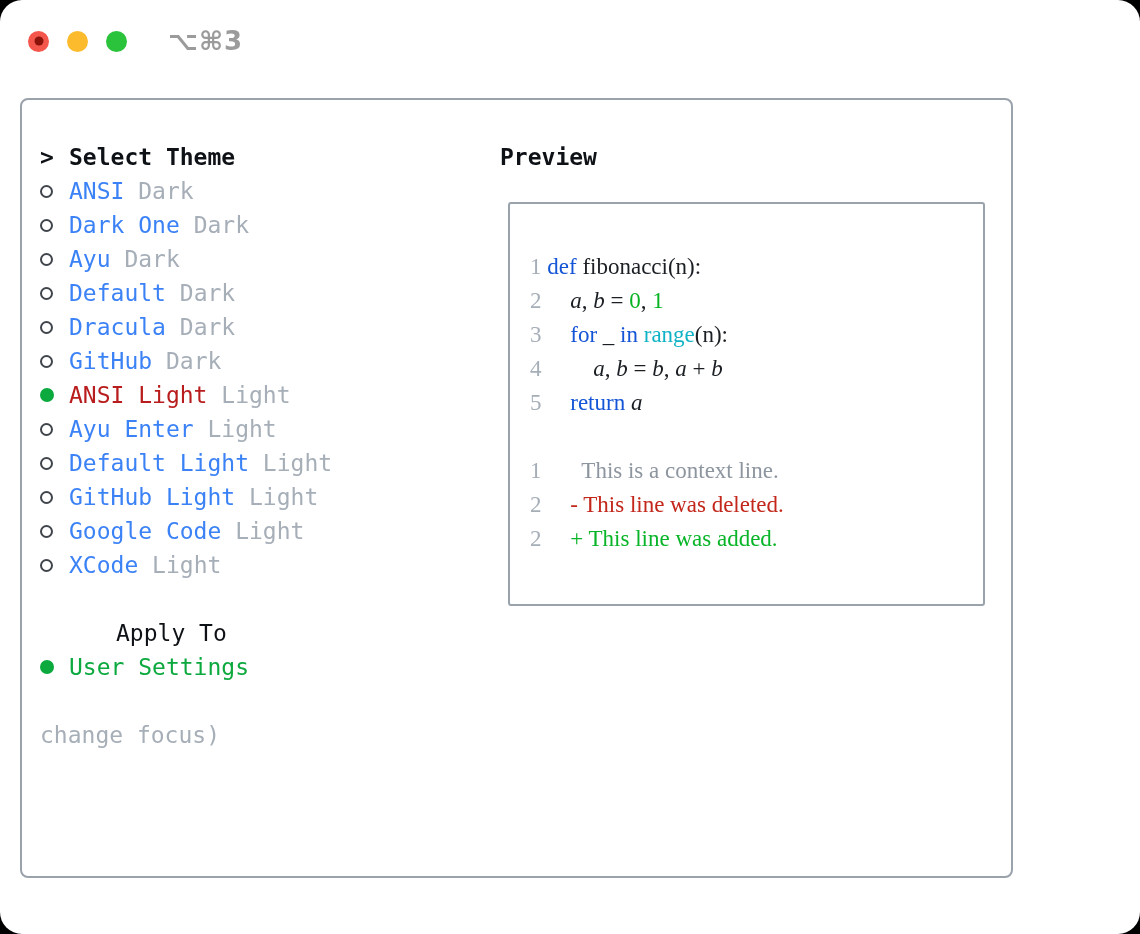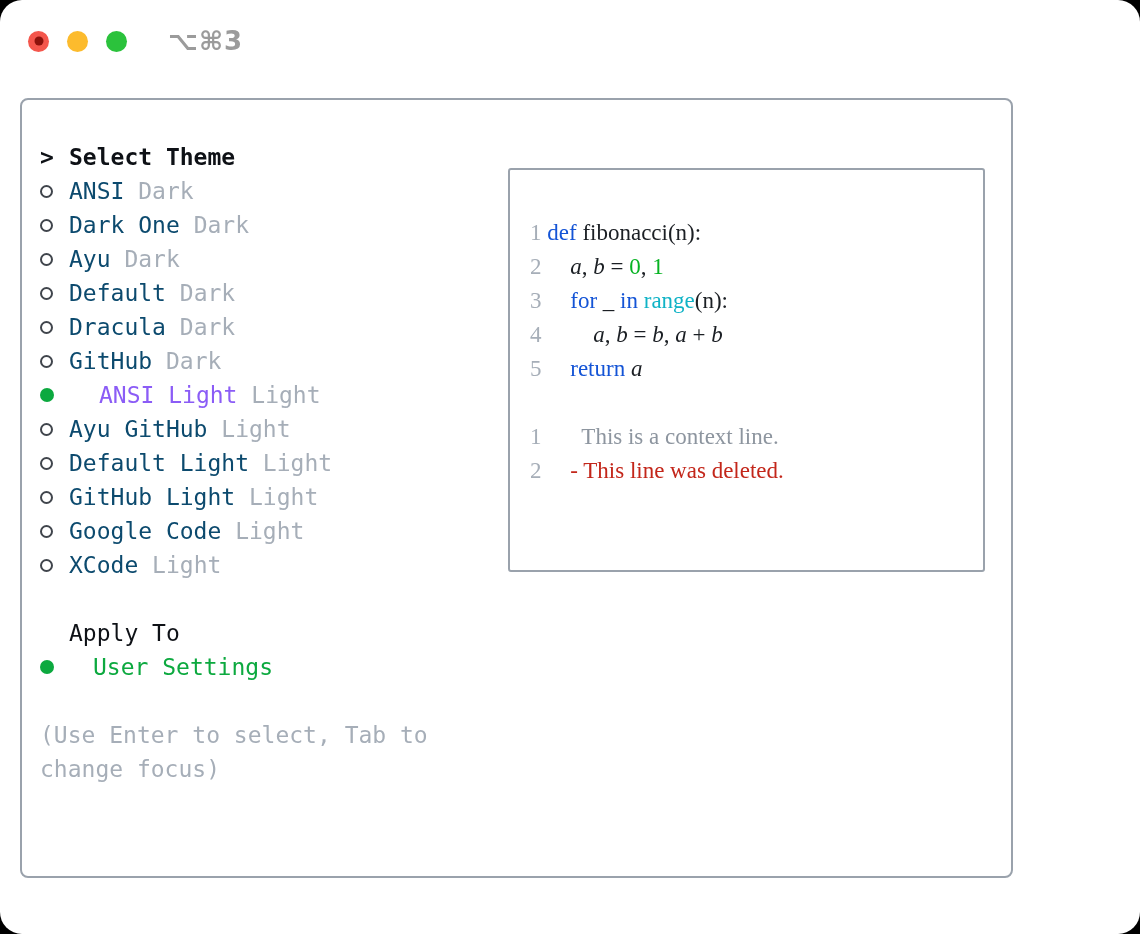--- a/index.html
+++ b/index.html
@@ -51,25 +51,25 @@
     display:flex;align-items:center;
   }
   .prompt-char{font-weight:bold;color:#0E1116;}
   .radio{
     width:13px;height:13px;border-radius:50%;
     box-sizing:border-box;
     border:2px solid #40454C;
   }
   .radio.filled{border:none;width:14px;height:14px;background:#0CA93F;}
   .section-title{font-weight:bold;color:#0E1116;}
-  .plain-title{color:#0E1116;}
-  .theme-name{color:#0c4a6e;}
-  .theme-name.selected{color:#8b5cf6;margin-left:30px;}
+  .plain-title{color:#0E1116;margin-left:47px;}
+  .theme-name{color:#3b82f6;}
+  .theme-name.selected{color:#b91c1c;}
   .theme-variant{color:#A6AEB8;}
-  .apply-label{color:#30363D;margin-left:24px;}
+  .apply-label{color:#30363D;}
   .apply-label.selected{color:#0CA93F;}
   .hint{color:#A6AEB8;white-space:pre;height:34px;}
   .spacer-line{height:34px;}
   
   .right-col{flex:1;}
   .preview-title{font-weight:bold;color:#0E1116;height:34px;}
   .preview-box{
     margin-top:28px;margin-left:8px;
     width:477px;height:404px;
     box-sizing:border-box;
@@ -104,55 +104,56 @@
         </div>
 
         <div id="theme-list">
             <div class="row"><span class="marker"><span class="radio"></span></span><span class="theme-name">ANSI</span><span class="theme-variant"> Dark</span></div>
             <div class="row"><span class="marker"><span class="radio"></span></span><span class="theme-name">Dark One</span><span class="theme-variant"> Dark</span></div>
             <div class="row"><span class="marker"><span class="radio"></span></span><span class="theme-name">Ayu</span><span class="theme-variant"> Dark</span></div>
             <div class="row"><span class="marker"><span class="radio"></span></span><span class="theme-name">Default</span><span class="theme-variant"> Dark</span></div>
             <div class="row"><span class="marker"><span class="radio"></span></span><span class="theme-name">Dracula</span><span class="theme-variant"> Dark</span></div>
             <div class="row"><span class="marker"><span class="radio"></span></span><span class="theme-name">GitHub</span><span class="theme-variant"> Dark</span></div>
             <div class="row"><span class="marker"><span class="radio filled"></span></span><span class="theme-name selected">ANSI Light</span><span class="theme-variant"> Light</span></div>
-            <div class="row"><span class="marker"><span class="radio"></span></span><span class="theme-name">Ayu GitHub</span><span class="theme-variant"> Light</span></div>
+            <div class="row"><span class="marker"><span class="radio"></span></span><span class="theme-name">Ayu Enter</span><span class="theme-variant"> Light</span></div>
             <div class="row"><span class="marker"><span class="radio"></span></span><span class="theme-name">Default Light</span><span class="theme-variant"> Light</span></div>
             <div class="row"><span class="marker"><span class="radio"></span></span><span class="theme-name">GitHub Light</span><span class="theme-variant"> Light</span></div>
             <div class="row"><span class="marker"><span class="radio"></span></span><span class="theme-name">Google Code</span><span class="theme-variant"> Light</span></div>
             <div class="row"><span class="marker"><span class="radio"></span></span><span class="theme-name">XCode</span><span class="theme-variant"> Light</span></div>
           </div>
 
         <div class="spacer-line"></div>
 
         <div class="row">
           <span class="marker"></span>
           <span class="plain-title">Apply To</span>
         </div>
 
         <div id="apply-list">
             <div class="row"><span class="marker"><span class="radio filled"></span></span><span class="apply-label selected">User Settings</span></div>
           </div>
 
         <div class="spacer-line"></div>
 
-        <div class="hint">(Use Enter to select, Tab to</div>
         <div class="hint">change focus)</div>
       </div>
 
       <div class="right-col">
+        <div class="preview-title">Preview</div>
         <div class="preview-box">
           <div id="preview-code">
               <div class="code-line"><span style="color: rgb(166, 174, 184);">1 </span><span style="color: rgb(20, 84, 214);">def</span><span style="color: rgb(27, 31, 36);"> fibonacci(n):</span></div>
               <div class="code-line"><span style="color: rgb(166, 174, 184);">2 </span><span style="color: rgb(27, 31, 36);">    </span><span style="color: rgb(27, 31, 36); font-style: italic;">a</span><span style="color: rgb(27, 31, 36);">, </span><span style="color: rgb(27, 31, 36); font-style: italic;">b</span><span style="color: rgb(27, 31, 36);"> = </span><span style="color: rgb(6, 179, 34);">0</span><span style="color: rgb(27, 31, 36);">, </span><span style="color: rgb(6, 179, 34);">1</span></div>
               <div class="code-line"><span style="color: rgb(166, 174, 184);">3 </span><span style="color: rgb(27, 31, 36);">    </span><span style="color: rgb(20, 84, 214);">for</span><span style="color: rgb(27, 31, 36);"> _ </span><span style="color: rgb(20, 84, 214);">in</span><span style="color: rgb(27, 31, 36);"> </span><span style="color: rgb(16, 179, 198);">range</span><span style="color: rgb(27, 31, 36);">(n):</span></div>
               <div class="code-line"><span style="color: rgb(166, 174, 184);">4 </span><span style="color: rgb(27, 31, 36);">        </span><span style="color: rgb(27, 31, 36); font-style: italic;">a</span><span style="color: rgb(27, 31, 36);">, </span><span style="color: rgb(27, 31, 36); font-style: italic;">b</span><span style="color: rgb(27, 31, 36);"> = </span><span style="color: rgb(27, 31, 36); font-style: italic;">b</span><span style="color: rgb(27, 31, 36);">, </span><span style="color: rgb(27, 31, 36); font-style: italic;">a</span><span style="color: rgb(27, 31, 36);"> + </span><span style="color: rgb(27, 31, 36); font-style: italic;">b</span></div>
               <div class="code-line"><span style="color: rgb(166, 174, 184);">5 </span><span style="color: rgb(27, 31, 36);">    </span><span style="color: rgb(20, 84, 214); text-align: center;">return</span><span style="color: rgb(27, 31, 36);"> </span><span style="color: rgb(27, 31, 36); font-style: italic;">a</span></div>
               <div class="code-line"><span style="color: rgb(27, 31, 36);"> </span></div>
               <div class="code-line"><span style="color: rgb(166, 174, 184);">1</span><span style="color: rgb(27, 31, 36);">       </span><span style="color: rgb(141, 149, 159); margin-top: 16px;">This is a context line.</span></div>
               <div class="code-line"><span style="color: rgb(166, 174, 184);">2</span><span style="color: rgb(27, 31, 36);">     </span><span style="color: rgb(195, 38, 26);">- This line was deleted.</span></div>
+              <div class="code-line"><span style="color: rgb(166, 174, 184);">2</span><span style="color: rgb(27, 31, 36);">     </span><span style="color: rgb(9, 181, 40);">+ This line was added.</span></div>
             </div>
         </div>
       </div>
 
     </div>
   </div>
 
 </div>
 
 </body></html>

